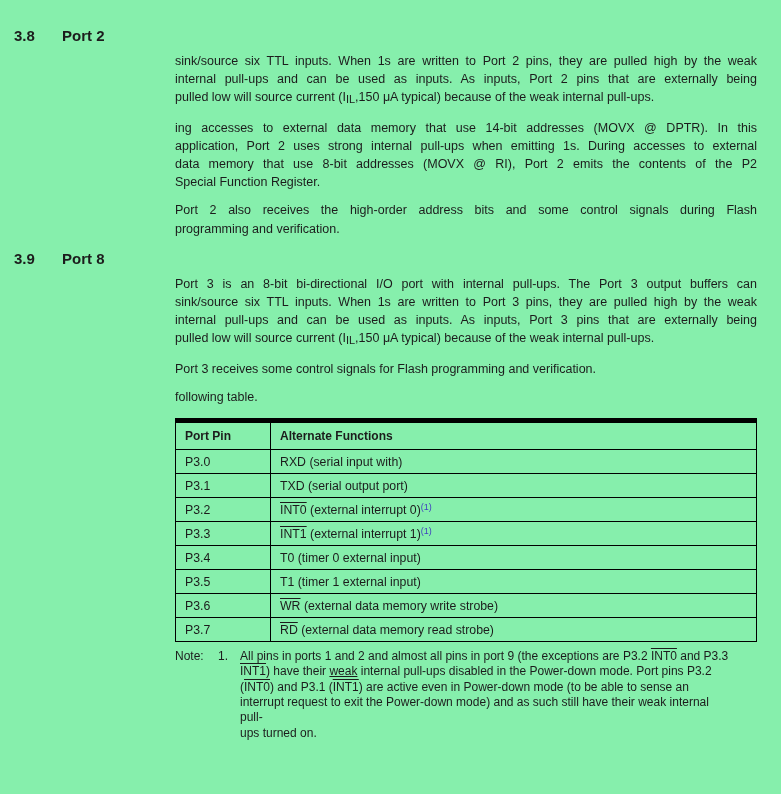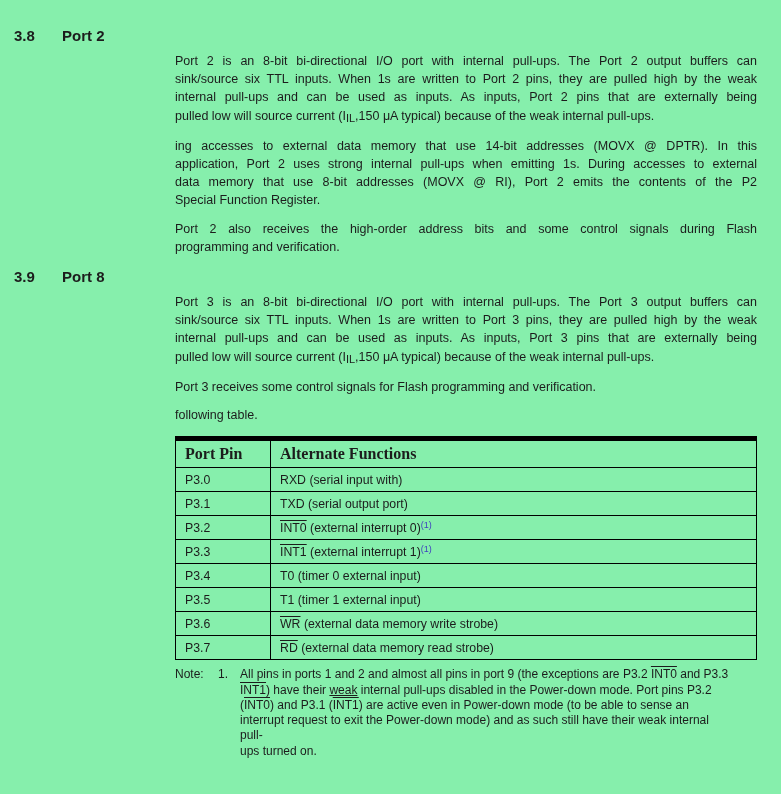--- a/index.html
+++ b/index.html
@@ -23,42 +23,41 @@
   .s-sup { font-size:9px; vertical-align:4px; color:#3f3fbf; }
   .s-u   { text-decoration:underline; }
 
   table.pin-table {
     border-collapse:collapse; width:582px; margin-left:175px; margin-top:12px;
     border-top:5px solid #000; font-size:12.3px;
   }
   table.pin-table th, table.pin-table td {
     border:1px solid #000; text-align:left; padding:0 0 0 9px; vertical-align:middle;
   }
-  table.pin-table th { height:26px; font-weight:bold; font-size:16px;font-family:Liberation Serif, serif; }
+  table.pin-table th { height:26px; font-weight:bold; font-size:12px; }
   table.pin-table td { height:23px; }
   .col-pin { width:85px; }
 
   .note { display:flex; margin-left:175px; margin-top:7px; font-size:12px; line-height:15.3px; }
   .note .line { min-height:15.3px; }
   .note-label { width:43px; flex:none; }
   .note-num   { width:22px; flex:none; }
   .note-text  { width:490px; flex:none; }
 </style>
 </head>
 <body>
 
 <div class="page">
 
   <section>
     <div class="sec-head">
       <span class="sec-num">3.8</span><span class="sec-title">Port 2</span>
     </div>
     <div class="sec-body">
       <div class="para">
-          <div class="line just">Port 2 is an 8-bit bi-directional I/O port with internal pull-ups. The Port 2 output buffers can</div>
           <div class="line just">sink/source six TTL inputs. When 1s are written to Port 2 pins, they are pulled high by the weak</div>
           <div class="line just">internal pull-ups and can be used as inputs. As inputs, Port 2 pins that are externally being</div>
           <div class="line"><span class="s-undefined">pulled low will source current (I</span><span class="s-sub">IL</span><span class="s-undefined">,150 μA typical) because of the weak internal pull-ups.</span></div>
         </div>
       <div class="para">
           <div class="line just">ing accesses to external data memory that use 14-bit addresses (MOVX @ DPTR). In this</div>
           <div class="line just">application, Port 2 uses strong internal pull-ups when emitting 1s. During accesses to external</div>
           <div class="line just">data memory that use 8-bit addresses (MOVX @ RI), Port 2 emits the contents of the P2</div>
           <div class="line">Special Function Register.</div>
         </div>

